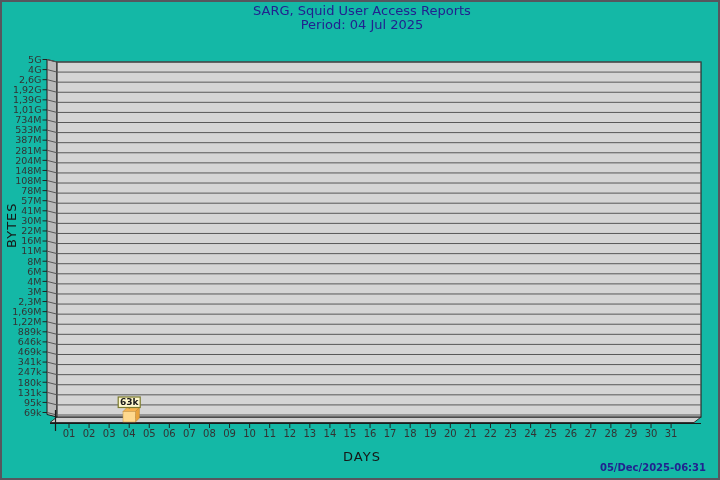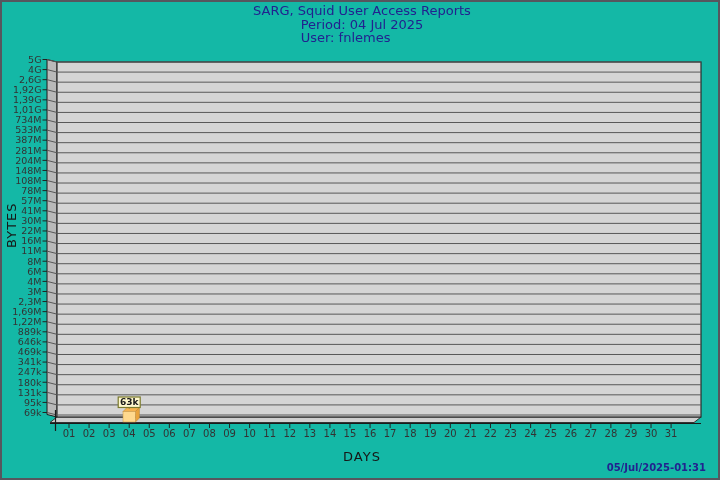--- a/index.html
+++ b/index.html
@@ -40,21 +40,20 @@
 </style>
 </head>
 <body>
 
 <div class="page">
 
   <div class="titles">
     <div>SARG, Squid User Access Reports</div>
     <div class="sub">
       <div>Period: 04 Jul 2025</div>
-      <div>User: fnlemes</div>
     </div>
   </div>
 
   <svg class="chart-svg" id="chart" width="716" height="476" viewBox="2 2 716 476">
       <polygon points="47,59.5 57,62 57,417 47,414.5" fill="#b9b9b9" stroke="#1a1a1a" stroke-width="1"></polygon>
       <polygon points="57,417 701,417 694,422.5 50,422.5" fill="#cfcfcf" stroke="#333333" stroke-width="1"></polygon>
       <rect x="57" y="62" width="644" height="355" fill="#d5d5d5" stroke="#2b2b2b" stroke-width="1.2"></rect>
       <line x1="57" y1="62" x2="701" y2="62" stroke="#585858" stroke-width="1"></line>
       <line x1="47" y1="59.5" x2="57" y2="62" stroke="#585858" stroke-width="1"></line>
       <line x1="42.5" y1="59.5" x2="47" y2="59.5" stroke="#222222" stroke-width="1"></line>
@@ -266,14 +265,14 @@
       <polygon points="123.01,411.5 135.41,411.5 139.41,407.5 127.01,407.5" fill="#f6b24e" stroke="#b9822a" stroke-width="0.5"></polygon>
       <polygon points="135.41,411.5 139.41,407.5 139.41,418 135.41,422" fill="#e9a33c" stroke="#b9822a" stroke-width="0.5"></polygon>
       <rect x="123.01" y="411.5" width="12.4" height="10.5" fill="#ffd98e" stroke="#c89440" stroke-width="0.5"></rect>
       <line x1="129.21" y1="407.5" x2="129.21" y2="408.5" stroke="#555555" stroke-width="1"></line>
       <rect x="118.21000000000001" y="397" width="22" height="10.5" fill="#fef7ce" stroke="#7a7a2e" stroke-width="1.2"></rect>
       <text x="129.21" y="405.2" font-family="&quot;DejaVu Sans&quot;,&quot;Liberation Sans&quot;,sans-serif" font-size="9px" font-weight="bold" fill="#1a1a1a" text-anchor="middle">63k</text>
     </svg>
 
   <div class="ylabel">BYTES</div>
   <div class="xlabel">DAYS</div>
-  <div class="timestamp">05/Jul/2025-01:31</div>
+  <div class="timestamp">05/Dec/2025-06:31</div>
 </div>
 
 </body></html>

